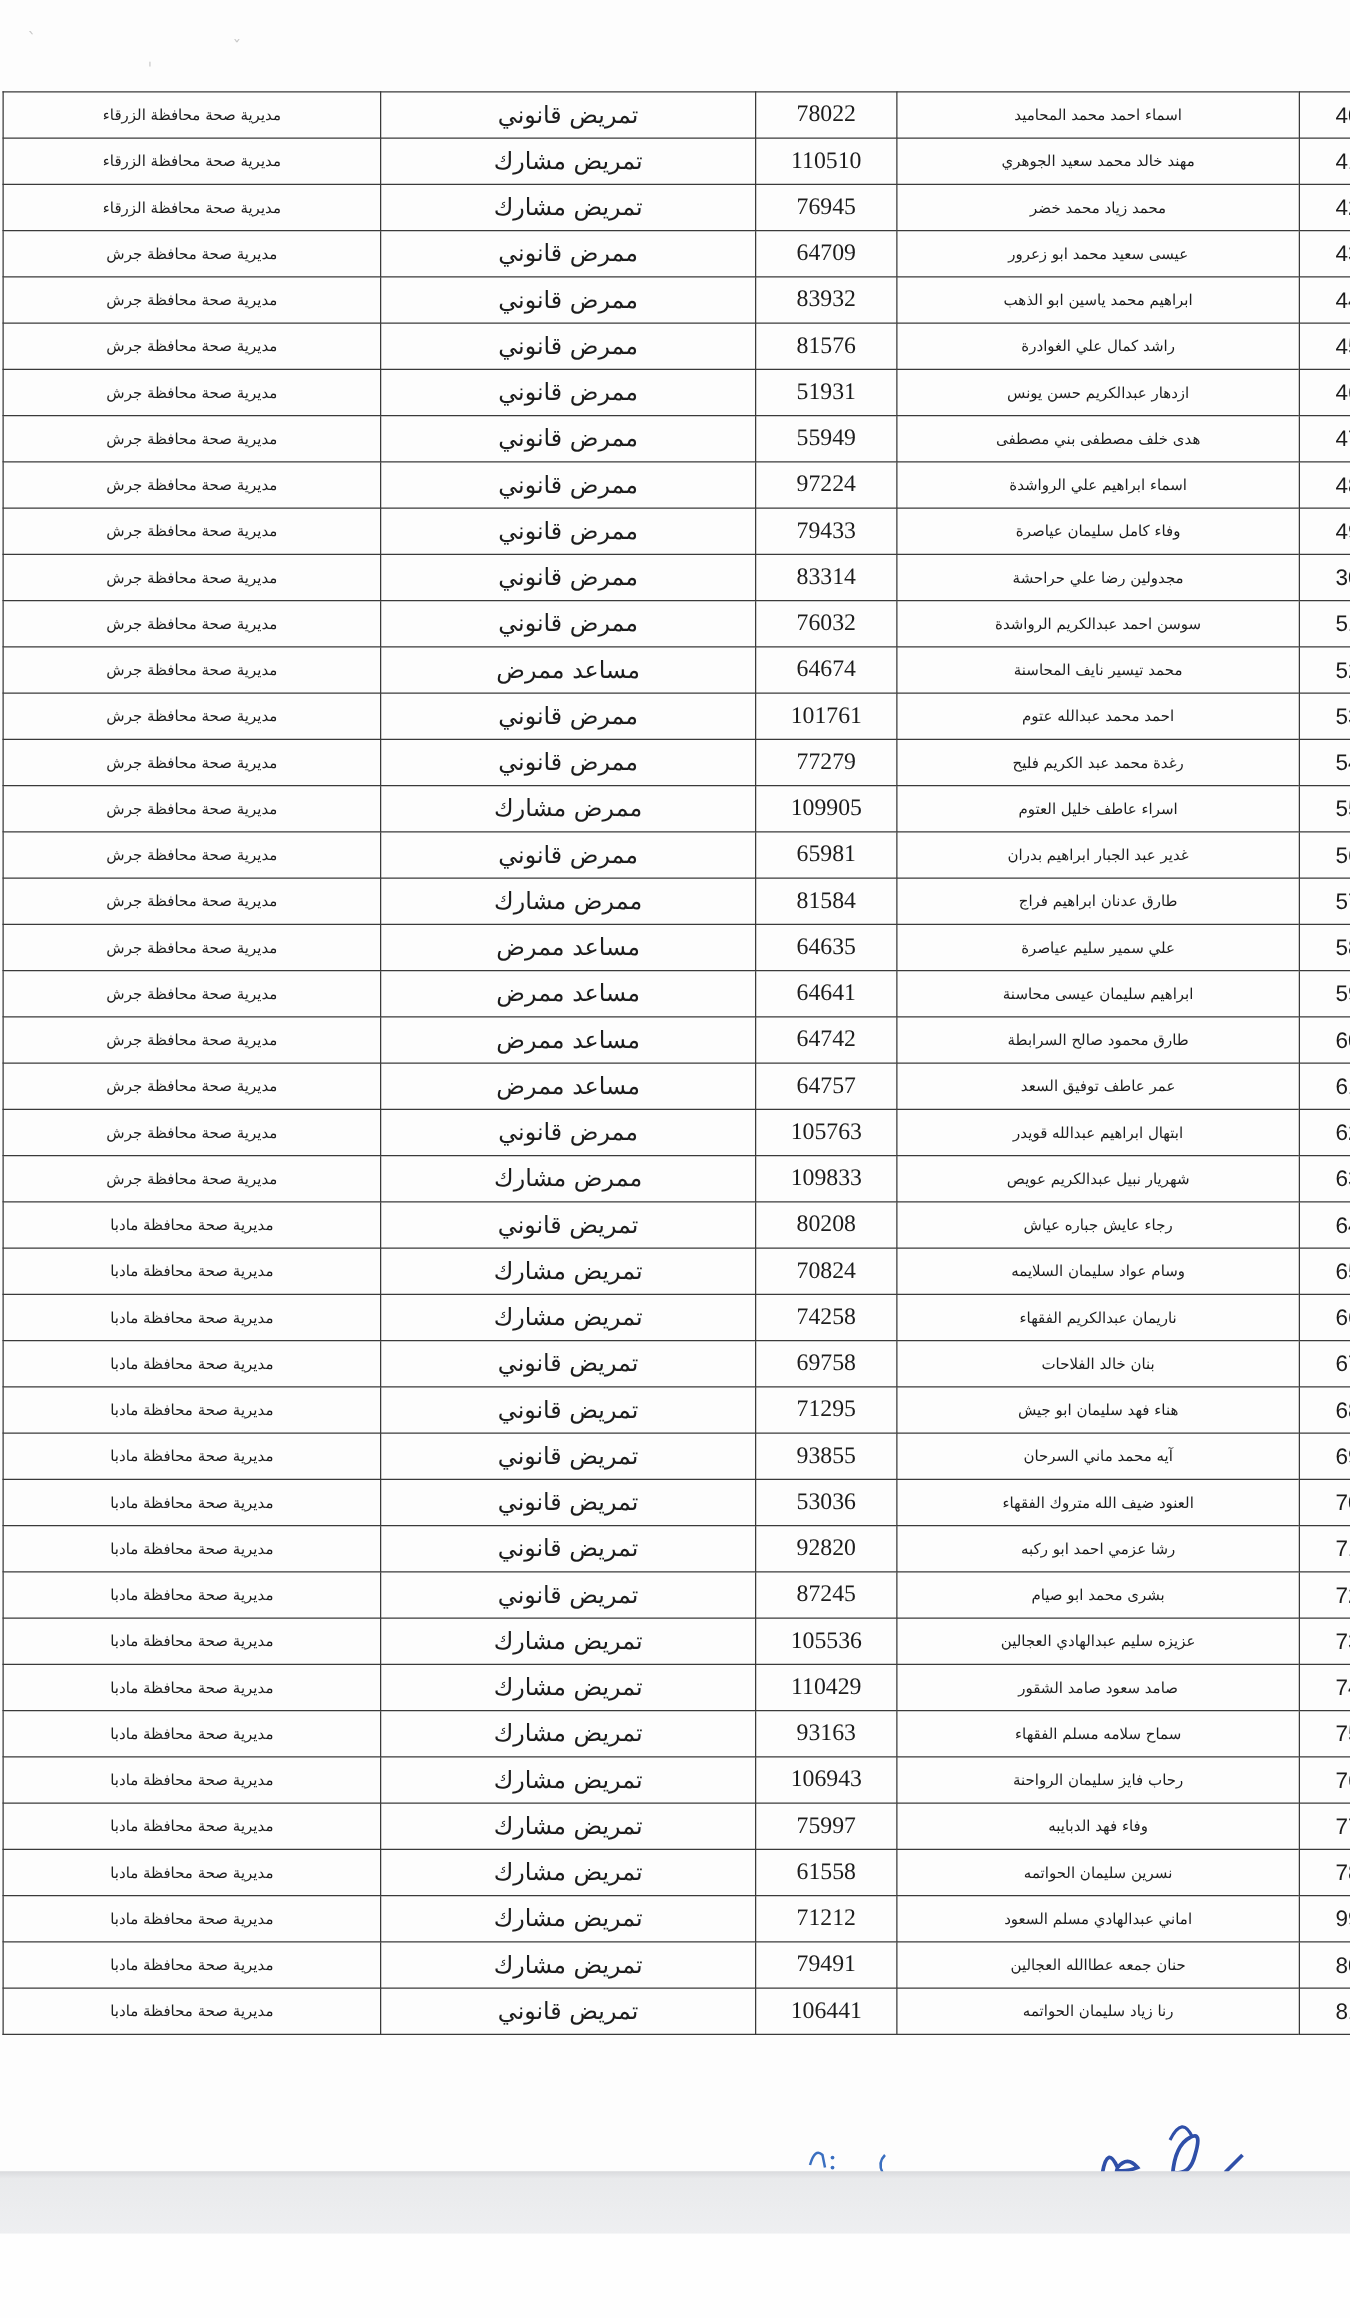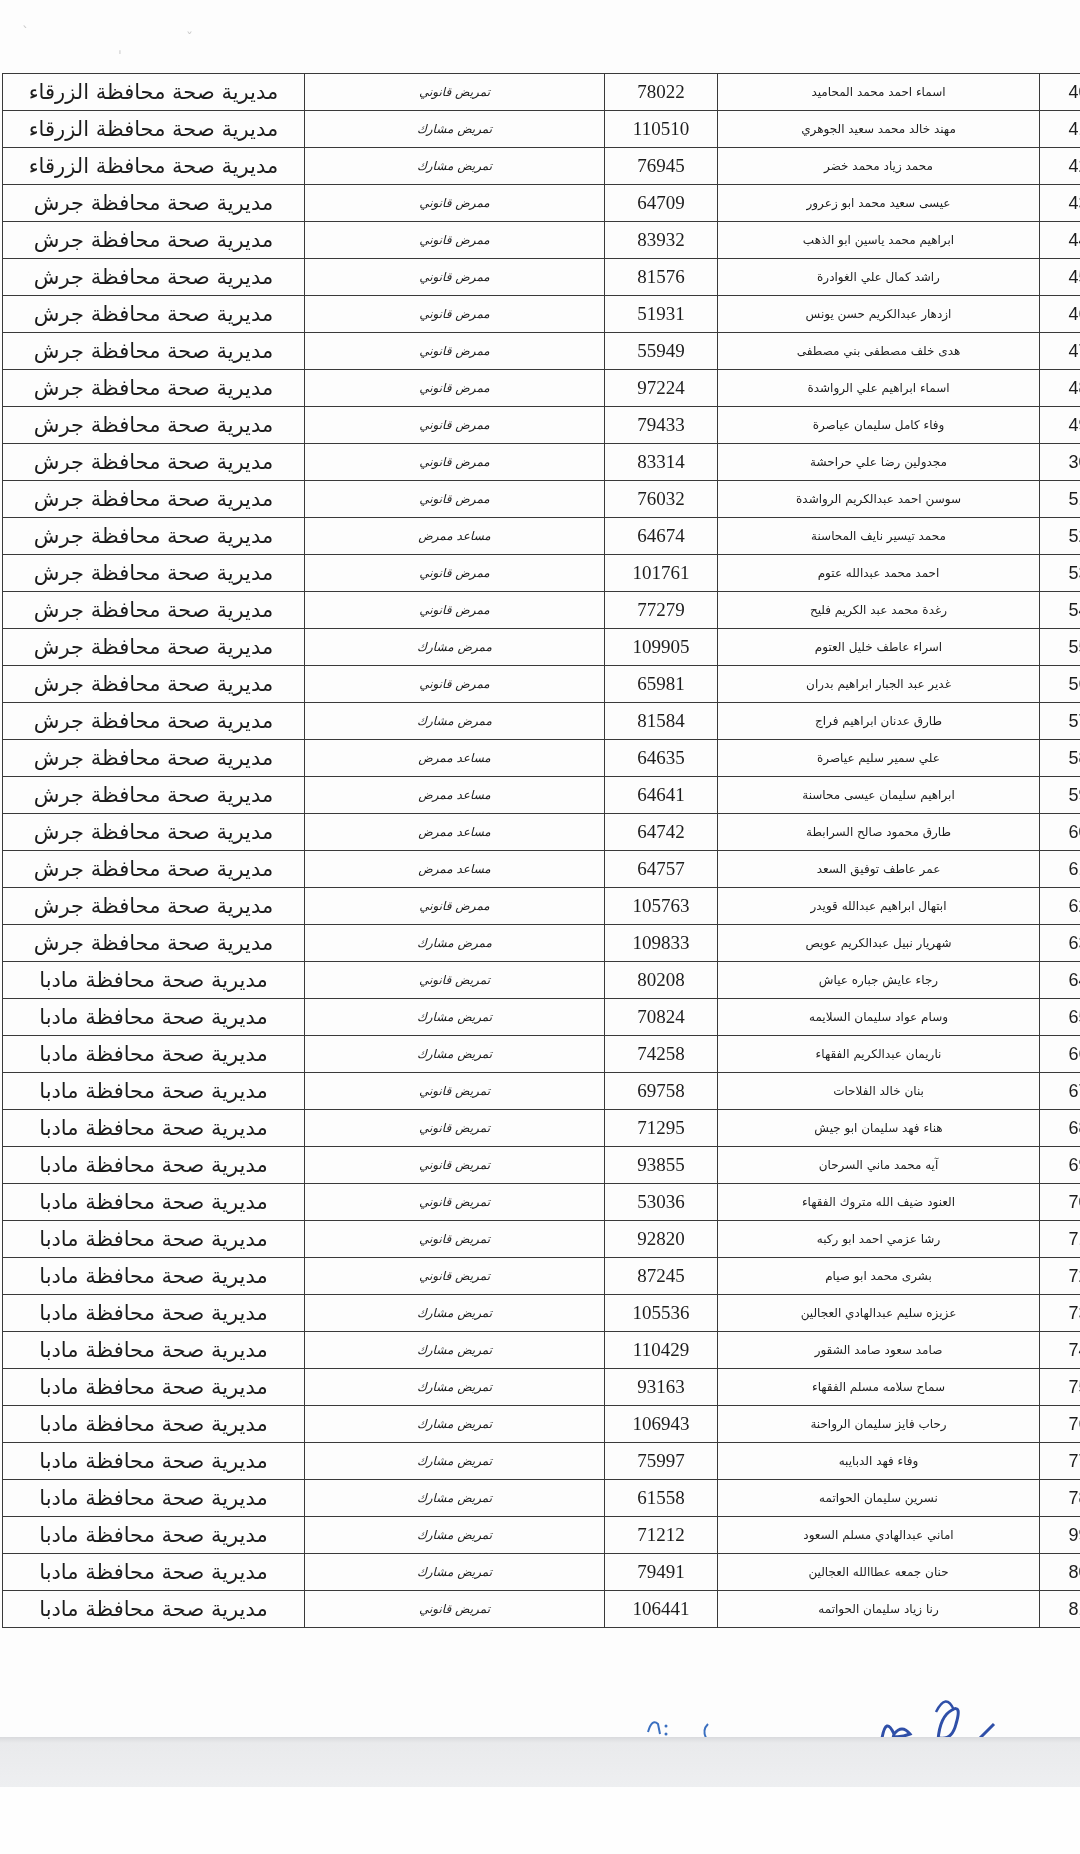--- a/index.html
+++ b/index.html
@@ -17,22 +17,22 @@
     border-collapse:collapse; table-layout:fixed; direction:rtl;
   }
   .doc-table td {
     border:1.5px solid #3a3a3a; height:37px; padding:0 4px; text-align:center;
     vertical-align:middle; color:#1d1d1d; white-space:nowrap; overflow:hidden;
     box-sizing:border-box;
   }
   .c-num  { width:78px; font-family:Liberation Sans, sans-serif; font-size:18px; }
   .c-name { width:322px; font-size:12px; }
   .c-id   { width:113px; font-family:Liberation Serif, serif; font-size:19px; text-align:center; }
-  .c-spec { width:300px; font-size:12px;font-style:italic; }
-  .c-dir  { width:302px; font-size:21px; }
+  .c-spec { width:300px; font-size:19px; }
+  .c-dir  { width:302px; font-size:12px; }
   .sig {
     position:absolute; top:1690px; left:560px; width:460px; height:50px;
   }
   .gray-band {
     position:absolute; left:0; top:1737px; width:1080px; height:50px;
     background:linear-gradient(#d9dadd 0px,#e9eaec 6px,#eeeff1 100%);
   }
   .bottom-white { position:absolute; left:0; top:1787px; width:1080px; height:67px; background:#fefefe; }
 </style>
 </head>

